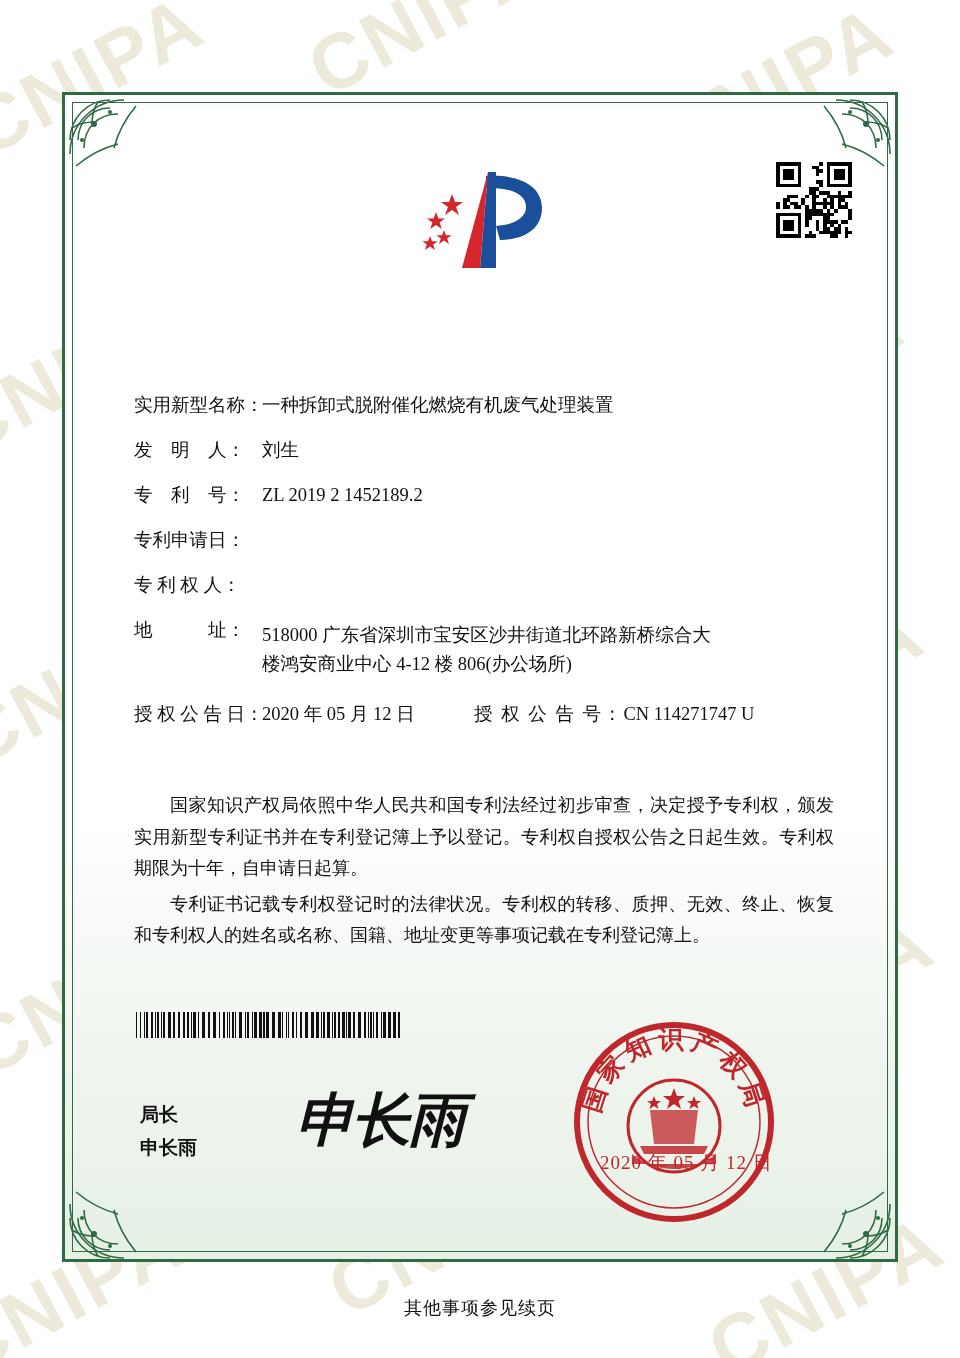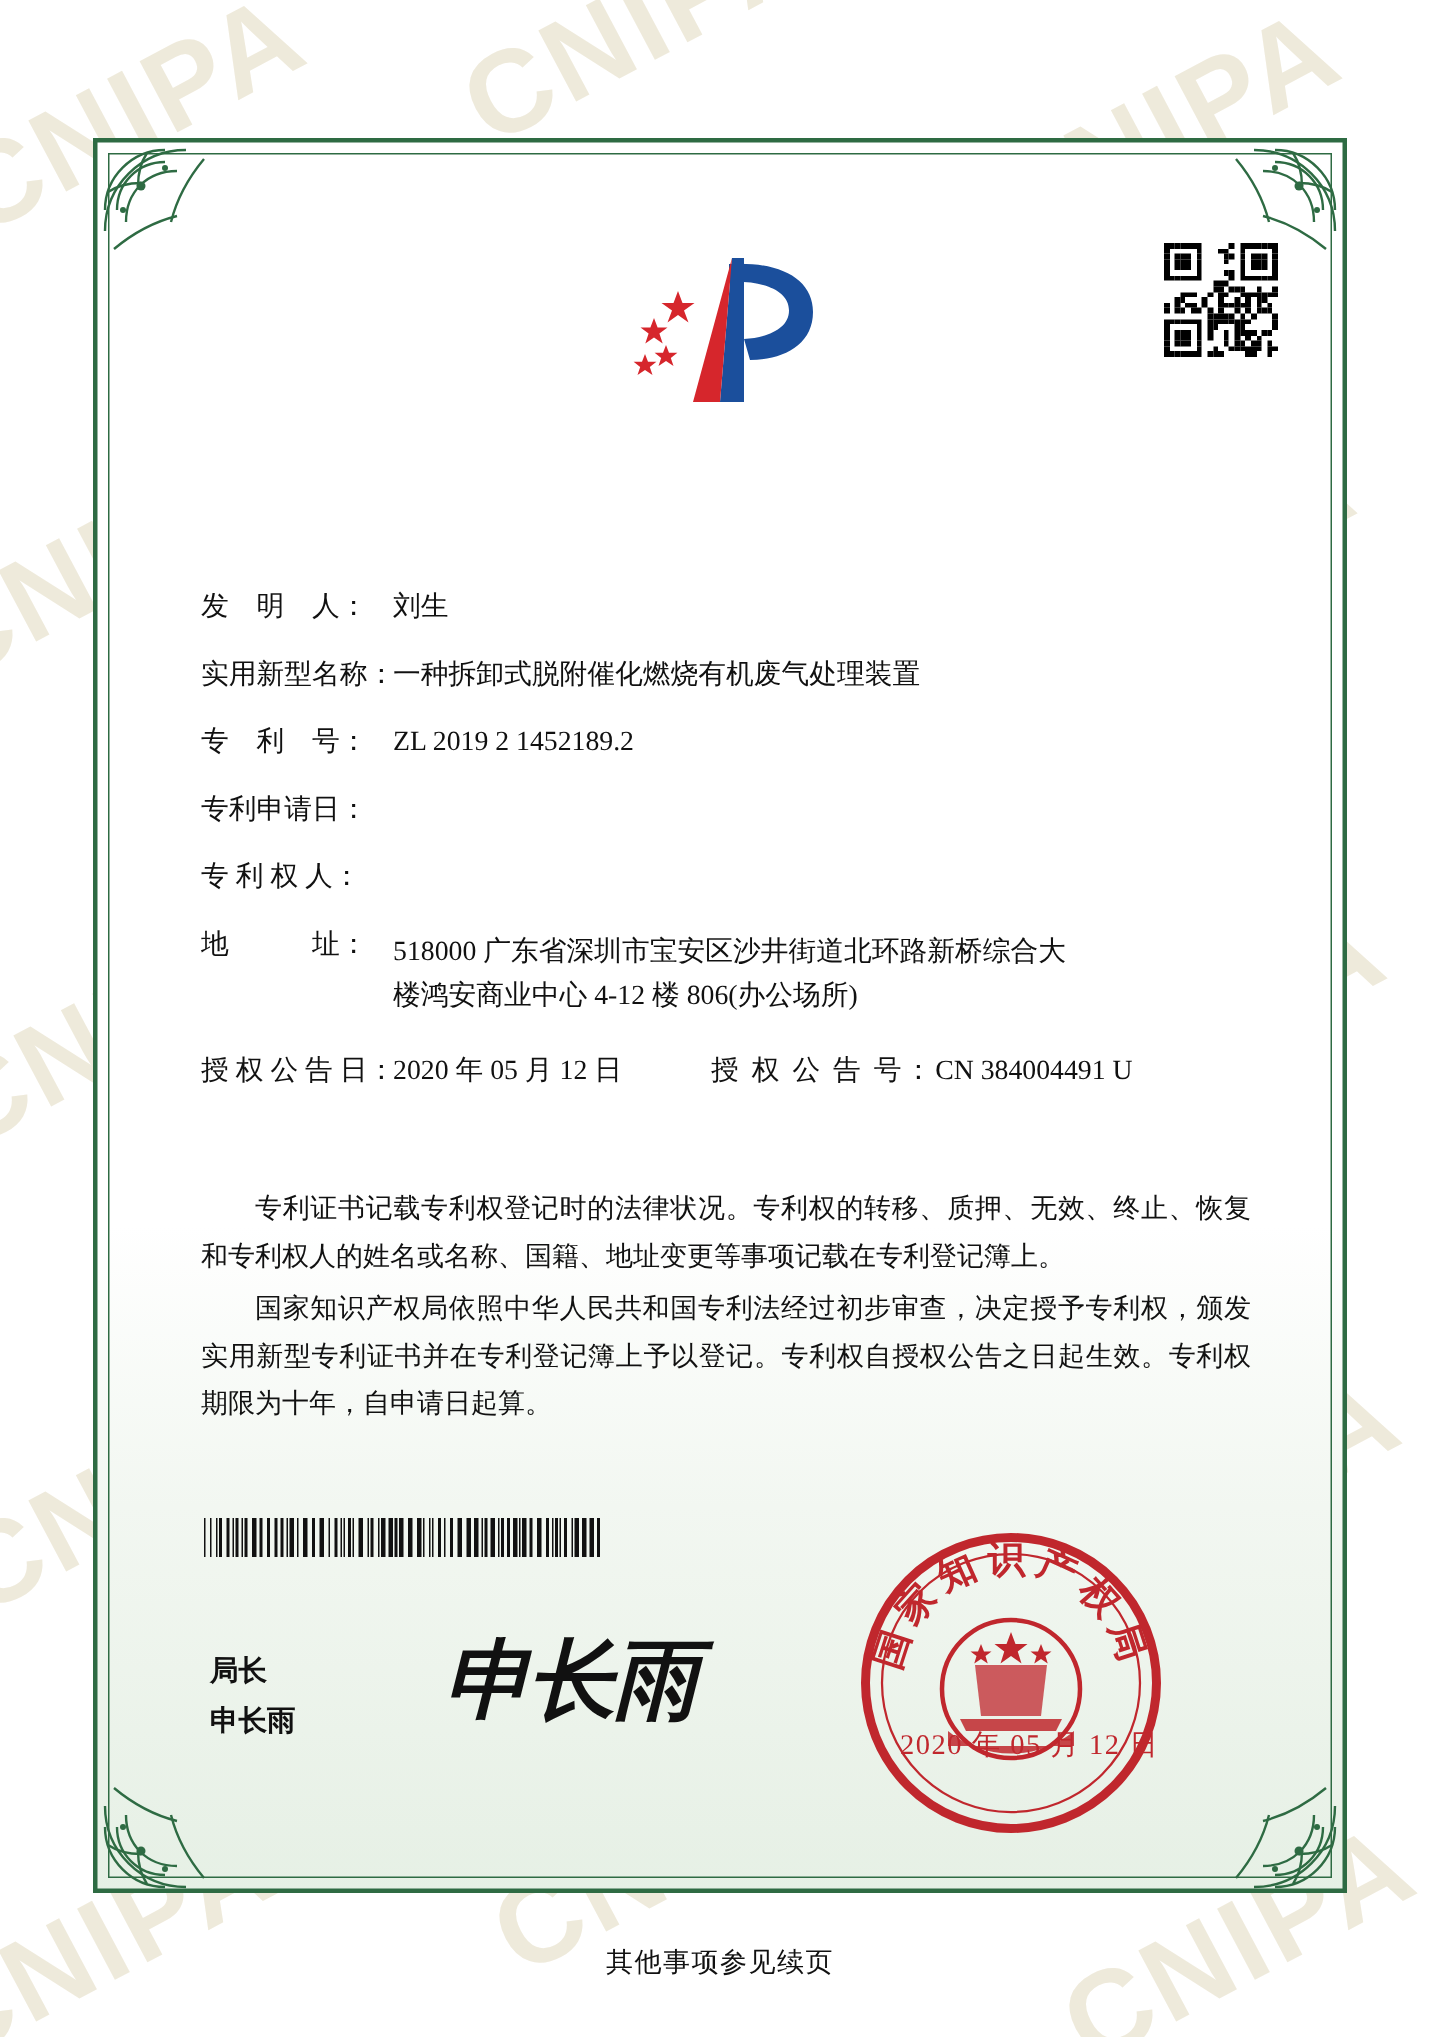--- a/index.html
+++ b/index.html
@@ -807,27 +807,27 @@
         <polygon points="30,68 32,73.2 37.6,73.2 33.2,76.6 35,82 30,78.6 25,82 26.8,76.6 22.4,73.2 28,73.2"></polygon>
         <polygon points="44,62 46,67.2 51.6,67.2 47.2,70.6 49,76 44,72.6 39,76 40.8,70.6 36.4,67.2 42,67.2"></polygon>
       </g>
     </svg>
   </div>
 
 
   <div class="fields">
 
     <div class="field-row">
+      <div class="f-label">实用新型名称：</div>
+      <div class="f-value">一种拆卸式脱附催化燃烧有机废气处理装置</div>
+    </div>
+
+    <div class="field-row">
       <div class="f-label">发　明　人：</div>
       <div class="f-value">刘生</div>
-    </div>
-
-    <div class="field-row">
-      <div class="f-label">实用新型名称：</div>
-      <div class="f-value">一种拆卸式脱附催化燃烧有机废气处理装置</div>
     </div>
 
     <div class="field-row">
       <div class="f-label">专　利　号：</div>
       <div class="f-value">ZL 2019 2 1452189.2</div>
     </div>
 
     <div class="field-row">
       <div class="f-label">专利申请日：</div>
     </div>
@@ -843,30 +843,30 @@
     </div>
 
     <div class="field-row">
       <div class="inline-pair">
         <div class="left" style="display:flex;">
           <div class="f-label">授 权 公 告 日：</div>
           <div class="f-value">2020 年 05 月 12 日</div>
         </div>
         <div style="display:flex;">
           <div class="rlabel">授 权 公 告 号：</div>
-          <div>CN 384004491 U</div>
+          <div>CN 114271747 U</div>
         </div>
       </div>
     </div>
 
   </div>
 
   <div class="paras">
+    <p>国家知识产权局依照中华人民共和国专利法经过初步审查，决定授予专利权，颁发实用新型专利证书并在专利登记簿上予以登记。专利权自授权公告之日起生效。专利权期限为十年，自申请日起算。</p>
     <p>专利证书记载专利权登记时的法律状况。专利权的转移、质押、无效、终止、恢复和专利权人的姓名或名称、国籍、地址变更等事项记载在专利登记簿上。</p>
-    <p>国家知识产权局依照中华人民共和国专利法经过初步审查，决定授予专利权，颁发实用新型专利证书并在专利登记簿上予以登记。专利权自授权公告之日起生效。专利权期限为十年，自申请日起算。</p>
   </div>
 
   <div class="barcode" id="barcode">
       <i style="width:1px"></i>
       <i style="width:3px;background:transparent"></i>
       <i style="width:1px"></i>
       <i style="width:3px;background:transparent"></i>
       <i style="width:1px"></i>
       <i style="width:1px;background:transparent"></i>
       <i style="width:2px"></i>

